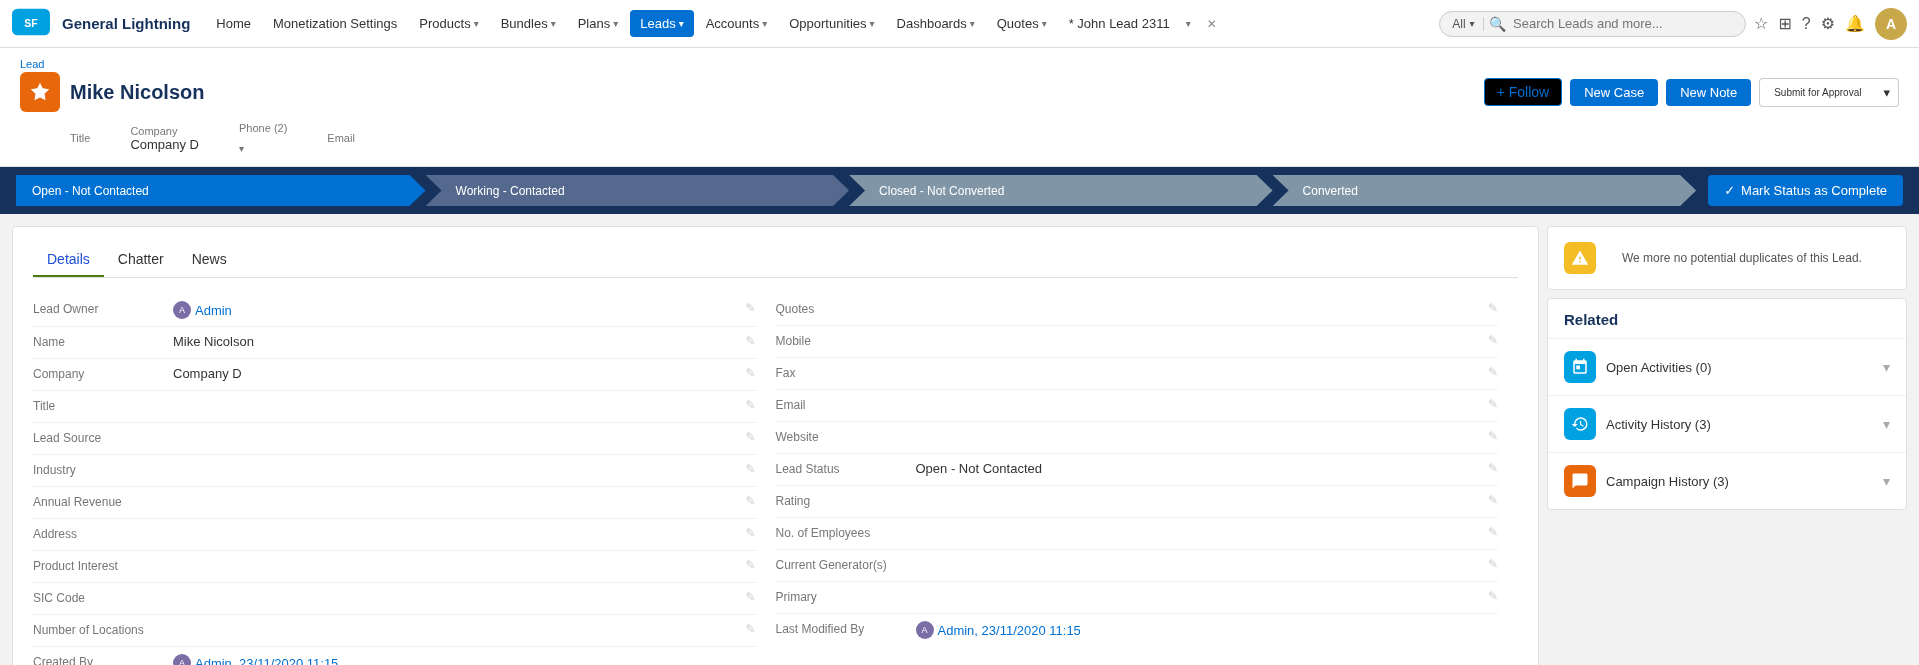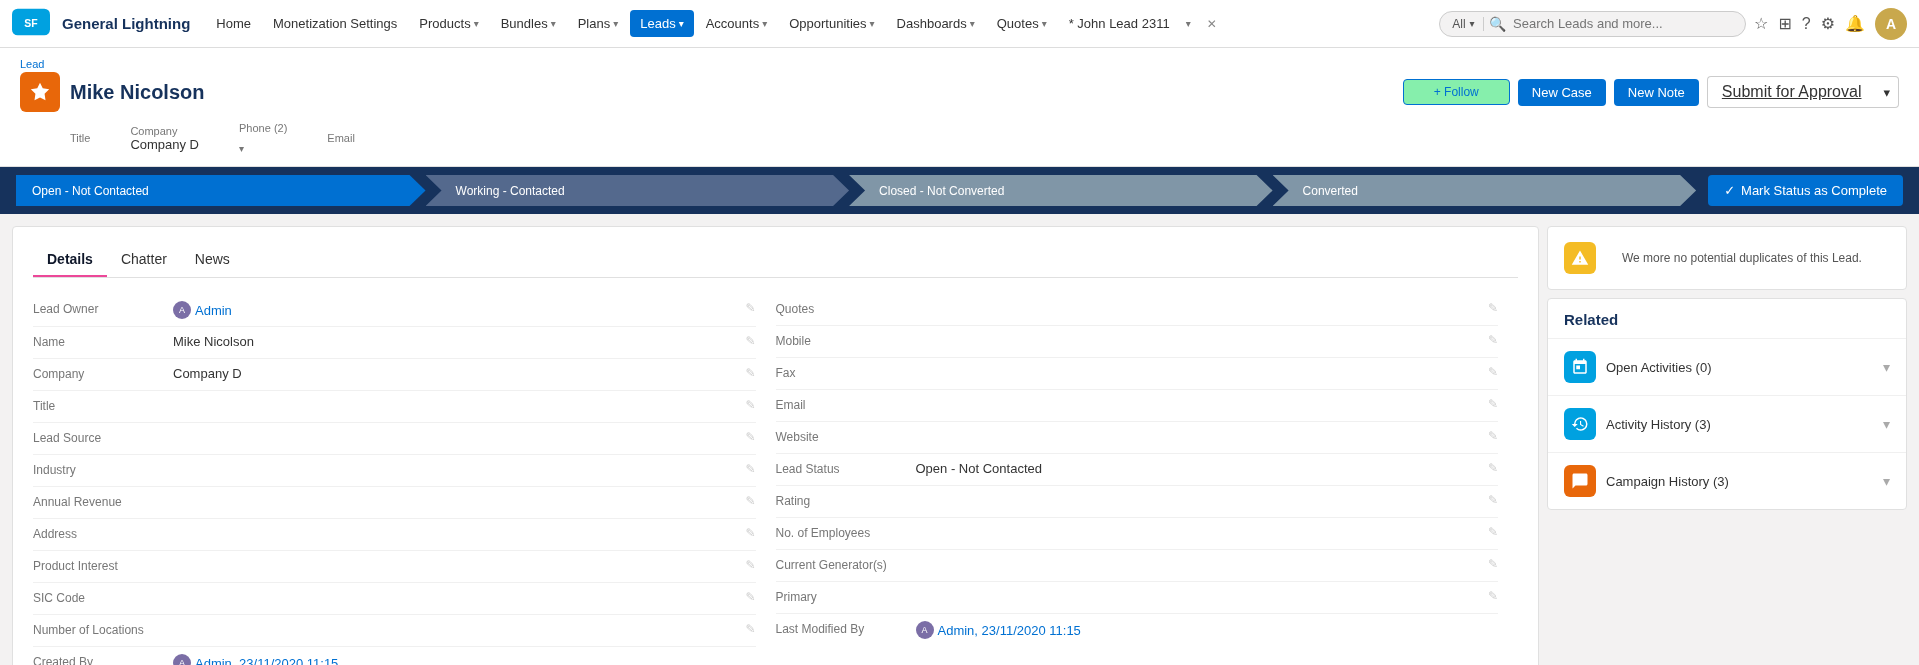--- a/index.html
+++ b/index.html
@@ -59,31 +59,31 @@
     .record-title-row { display: flex; align-items: center; justify-content: space-between; }
     .record-title-left { display: flex; align-items: center; gap: 10px; }
     .record-icon-box {
       width: 40px; height: 40px; background: #e8670a; border-radius: 6px;
       display: flex; align-items: center; justify-content: center;
     }
     .record-icon-box svg { fill: #fff; width: 22px; height: 22px; }
     .record-name { font-size: 20px; font-weight: 600; color: #16325c; }
     .record-actions { display: flex; align-items: center; gap: 8px; }
     .btn-follow {
-      border: 1px solid #0070d2; color: #0070d2; background: #86efac;
-      padding: 5px 30px; border-radius: 4px; cursor: pointer; font-size: 12px;
+      border: 1px solid #0070d2; color: #0070d2; background: #000000;
+      padding: 5px 12px; border-radius: 4px; cursor: pointer; font-size: 14px;
       display: flex; align-items: center; gap: 4px;
     }
     .btn-primary {
       background: #0070d2; color: #fff; border: none;
       padding: 6px 14px; border-radius: 4px; cursor: pointer; font-size: 13px;
     }
     .btn-secondary {
       background: #fff; color: #333; border: 1px solid #ccc;
-      padding: 6px 14px; border-radius: 4px; cursor: pointer; font-size: 16px; text-decoration: underline;
+      padding: 6px 14px; border-radius: 4px; cursor: pointer; font-size: 10px;
     }
     .btn-dropdown {
       background: #fff; color: #333; border: 1px solid #ccc;
       padding: 6px 8px; border-radius: 4px; cursor: pointer; font-size: 13px;
       border-left: none; border-radius: 0 4px 4px 0;
     }
     .btn-submit-group { display: flex; }
     .btn-submit { border-radius: 4px 0 0 4px; border-right: none; }
 
     
@@ -165,21 +165,21 @@
       border: 1px solid #e0e0e0;
     }
     .tabs { display: flex; border-bottom: 1px solid #e0e0e0; margin-bottom: 16px; gap: 0; }
     .tab {
       padding: 8px 14px;
       font-size: 14px;
       color: #333;
       cursor: pointer;
       border-bottom: 2px solid transparent;
     }
-    .tab.active { color: #0f172a; border-bottom: 2px solid #ec4899; font-weight: 700; }
+    .tab.active { color: #1d4ed8; border-bottom: 2px solid #4d7c0f; font-weight: 400; }
 
     
     .fields-grid {
       display: grid;
       grid-template-columns: 1fr 1fr;
       gap: 0;
     }
     .fields-col { padding-right: 20px; }
     .field-row {
       display: flex;

